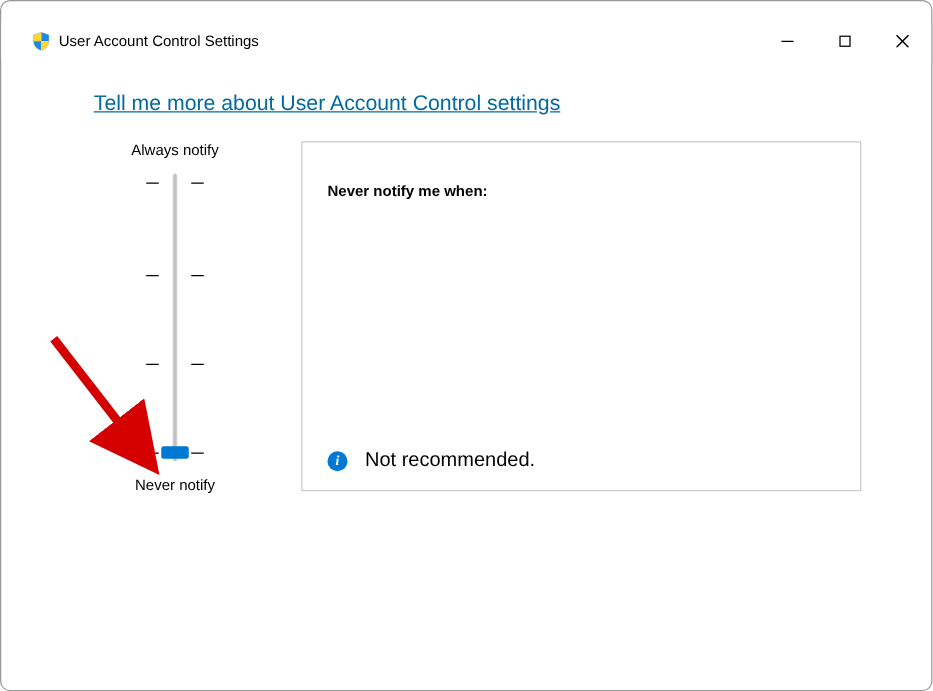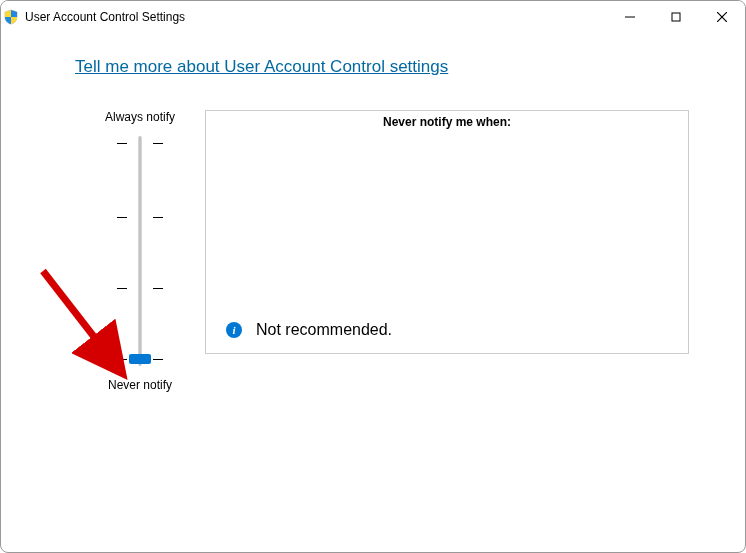--- a/index.html
+++ b/index.html
@@ -11,22 +11,23 @@
       height: 553px;
       overflow: hidden;
       border: 1px solid #999;
       border-radius: 8px;
       position: relative;
     }
     .titlebar {
       display: flex;
       align-items: center;
       height: 32px;
-      padding-left: 2px;
+      padding-left: 24px;
       background: #fff;
+      margin-top: 16px;
     }
     .titlebar .title-icon { width: 16px; height: 16px; margin-right: 6px; display:flex; align-items:center; }
     .titlebar .title { font-size: 12px; color: #000; flex: 1; }
     .titlebar .ctl { width: 46px; height: 30px; display:flex; align-items:center; justify-content:center; }
     .titlebar .ctl svg { width: 10px; height: 10px; }
     .content {
       padding: 24px 56px 10px 74px;
     }
     .instruction {
       color: #0033aa;
@@ -41,22 +42,22 @@
     }
     .link {
       color: #0369a1;
       text-decoration: underline;
       font-size: 17px;
       cursor: pointer;
       display:inline-block;
     }
     .body-row {
       display:flex;
-      margin-top: 33px;
-      text-align: center;
+      margin-top: 20px;
+      gap: 36px;
     }
     .slider-col {
       width: 130px;
       display:flex;
       flex-direction:column;
       align-items:center;
     }
     .slider-label { font-size:12px; color:#000; }
     .slider-track-wrap {
       position: relative;
@@ -95,22 +96,22 @@
       transform:translate(-50%,-50%);
       width: 22px; height:10px;
       background:#0078d4;
       border-radius:2px;
       cursor:pointer;
     }
     .panel {
       flex:1;
       border:1px solid #ccc;
       background:#fff;
-      padding: 4px 20px 14px 20px;
-      height: 244px;
+      padding: 32px 20px 14px 20px;
+      height: 280px;
       display:flex;
       flex-direction:column;
     }
     .panel-heading { font-weight:700; font-size:12px; margin-bottom:10px; }
     .panel ul { list-style: disc; padding-left: 24px; }
     .panel li { font-size:12px; margin-bottom:10px; line-height:1.35; max-width: 290px;}
     .panel-footer { margin-top:auto; display:flex; align-items:center; gap:14px; }
     .info-icon {
       width:16px; height:16px; border-radius:50%;
       background:#0078d4; color:#fff;

